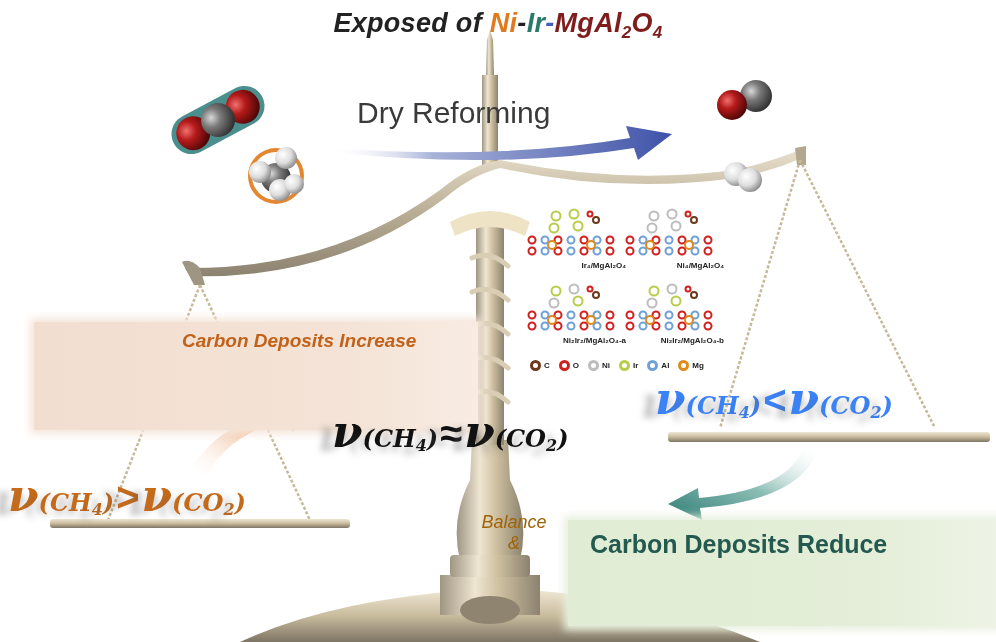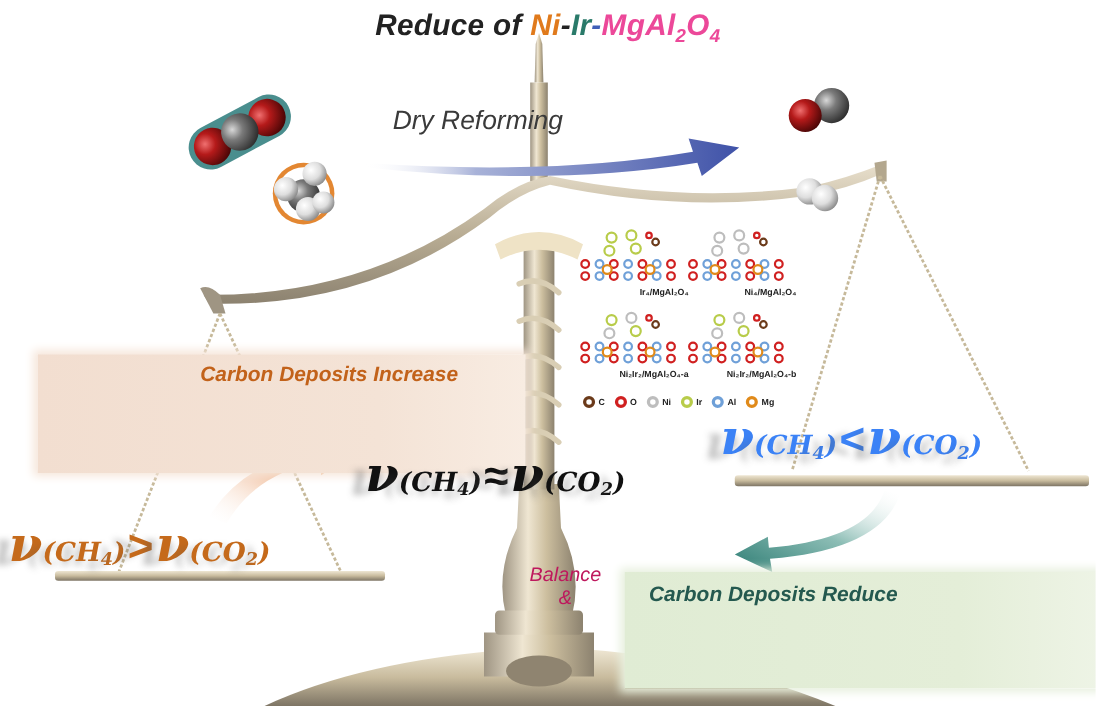--- a/index.html
+++ b/index.html
@@ -2,35 +2,35 @@
 <html><head>
 <meta charset="utf-8">
 <style>
   html, body { margin:0; padding:0; background:#ffffff; }
   body { width:996px; height:642px; position:relative; overflow:hidden;
          font-family:"Liberation Sans", sans-serif; }
   .abs { position:absolute; }
   svg.scene { position:absolute; left:0; top:0; }
   .title { left:0; width:996px; top:8px; text-align:center; font-size:27px; font-weight:bold; font-style:italic; color:#222; letter-spacing:0.3px; }
   .title .sub { font-size:17px; vertical-align:-6px; }
-  .dry { left:357px; top:96px; font-size:24px; font-style:italic; color:#3a3a3a; font-weight:normal; }
+  .dry { left:357px; top:96px; font-size:30px; color:#3a3a3a; font-weight:normal; }
   .box { padding:12px; }
   .box-left { left:34px; top:322px; width:420px; height:84px; background:linear-gradient(90deg,#f2ded0,#f4e3d6 70%, #f8ece2); box-shadow:0 0 8px 4px #f6e6da; }
   .box-right { left:568px; top:520px; width:412px; height:82px; background:linear-gradient(90deg,#e0ecd4,#e4eed8 70%, #eef4e6); box-shadow:0 0 8px 4px #e8f0df; }
   .orange-txt { color:#c2621a; font-weight:bold; font-style:italic; font-size:19px; }
-  .teal-txt { color:#24594f; font-weight:bold; font-style:italic; font-size:19px; }
+  .teal-txt { color:#24594f; font-weight:bold; font-size:25px; }
   .eq { font-family:"DejaVu Serif", serif; font-weight:bold; font-style:italic; white-space:nowrap; }
   .eq .nu { font-size:44px; }
   .eq .sub { font-size:24px; }
   .eq .op { font-family:"Liberation Sans", sans-serif; font-style:normal; font-size:40px; margin:0 2px; }
   .eq .s2 { font-size:16px; vertical-align:-4px; }
   .eq-left { left:8px; top:470px; color:#c56a1b; text-shadow:-14px 4px 6px rgba(90,90,90,0.35); }
   .eq-right { left:655px; top:373px; color:#3b82f6; text-shadow:-14px 4px 6px rgba(90,90,90,0.35); }
   .eq-center { left:332px; top:406px; color:#111; text-shadow:-14px 4px 6px rgba(90,90,90,0.35); }
-  .balance { left:404px; top:512px; width:220px; text-align:center; font-style:italic; font-size:18px; color:#be185d; line-height:21px; }
+  .balance { left:404px; top:512px; width:220px; text-align:center; font-style:italic; font-size:18px; color:#a16207; line-height:21px; }
   .struct-label { font-size:8px; font-weight:bold; color:#222; text-align:right; width:100px; }
   .legend-item { font-size:8px; font-weight:bold; color:#222; display:flex; align-items:center; gap:3px; }
   .legend-dot { width:11px; height:11px; border-radius:50%; box-sizing:border-box; display:inline-block; }
 </style>
 </head>
 <body>
 
 <svg class="scene" width="996" height="642" viewBox="0 0 996 642">
   <defs>
     <linearGradient id="metal" x1="0" x2="1" y1="0" y2="0">
@@ -153,21 +153,21 @@
     <circle cx="736" cy="174" r="12" fill="url(#white)"></circle>
     <circle cx="750" cy="180" r="12" fill="url(#white)"></circle>
   </g>
 
   <path d="M190 470 Q 220 420 290 408 L 288 396 L 320 412 L 292 432 L 291 420 Q 232 430 206 476 Z" fill="url(#orangeArrow)"></path>
 
   <path d="M818 450 Q 800 500 700 508 L 702 520 L 668 504 L 698 488 L 699 498 Q 790 490 804 446 Z" fill="url(#tealArrow)"></path>
 </svg>
 
 <div class="abs title">
-  <span>Reduce of </span><span style="color:#e07a1c">Ni</span><span>-</span><span style="color:#2a7a6a">Ir</span><span style="color:#3f5fb8">-</span><span style="color:#ec4899"><span>MgAl</span><span class="sub">2</span><span>O</span><span class="sub">4</span></span>
+  <span>Exposed of </span><span style="color:#e07a1c">Ni</span><span>-</span><span style="color:#2a7a6a">Ir</span><span style="color:#3f5fb8">-</span><span style="color:#7f1d1d"><span>MgAl</span><span class="sub">2</span><span>O</span><span class="sub">4</span></span>
 </div>
 
 <div class="abs dry">Dry Reforming</div>
 
 <div class="abs box box-left">
   <div class="abs orange-txt" style="left:148px; top:8px;">Carbon Deposits Increase</div>
 </div>
 
 <div class="abs box box-right">
   <div class="abs teal-txt" style="left:22px; top:10px;">Carbon Deposits Reduce</div>

